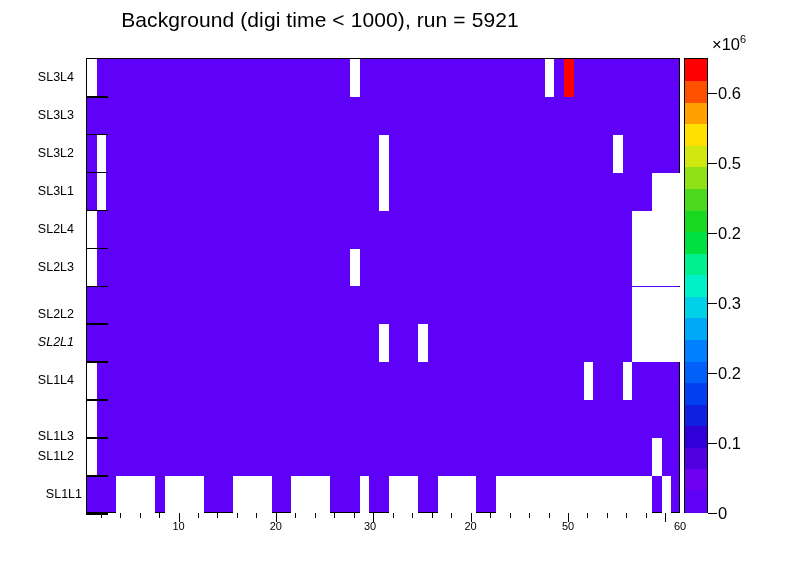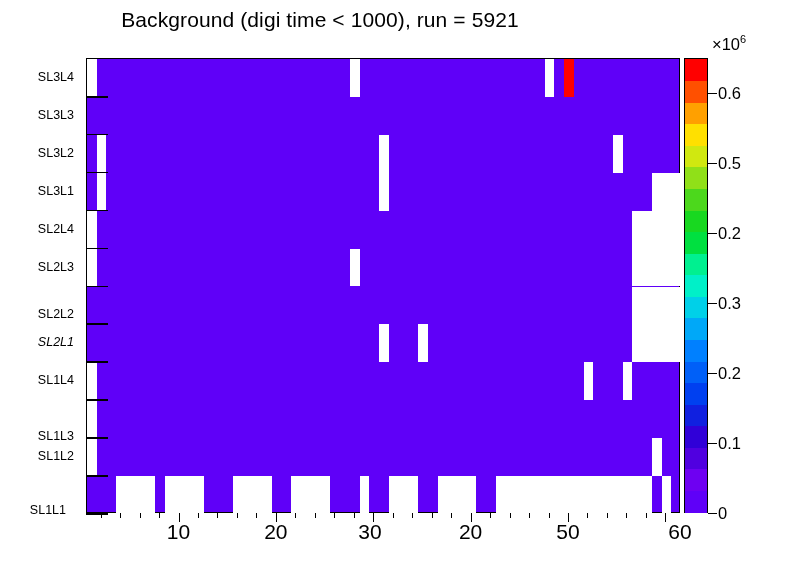--- a/index.html
+++ b/index.html
@@ -29,21 +29,21 @@
   }
   #ylabels{position:absolute;left:0;top:58px;width:82px;height:455px;}
   .ytick{position:absolute;left:86px;height:1px;background:#000;}
 
   
   #xticks{position:absolute;left:86px;top:513px;width:594px;height:10px;}
   .xt{position:absolute;top:0;width:1px;background:#000;}
   .xt.major{height:9px;}
   .xt.minor{height:5px;}
   #xlabels{position:absolute;left:86px;top:520px;width:594px;height:22px;}
-  .xl{position:absolute;font-size:21px;transform:translateX(-50%);}
+  .xl{position:absolute;font-size:11px;transform:translateX(-50%);}
   #xaxis-title{
     position:absolute;left:0;top:540px;width:680px;text-align:right;
     font-size:16.5px;padding-right:8px;box-sizing:border-box;
   }
 
   
   #palette{
     position:absolute;left:684px;top:58px;width:24px;height:455px;
     border:1px solid #000;box-sizing:border-box;
   }
@@ -69,21 +69,21 @@
       <div class="ylab" style="top: 56.875px; right: 8px;">SL3L3</div>
       <div class="ylab" style="top: 94.7917px; right: 8px;">SL3L2</div>
       <div class="ylab" style="top: 132.708px; right: 8px;">SL3L1</div>
       <div class="ylab" style="top: 170.625px; right: 8px;">SL2L4</div>
       <div class="ylab" style="top: 208.542px; right: 8px;">SL2L3</div>
       <div class="ylab" style="top: 231px; right: 8px; margin-top: 25px;">SL2L2</div>
       <div class="ylab" style="top: 284.375px; right: 8px; font-style: italic;">SL2L1</div>
       <div class="ylab" style="top: 322.292px; right: 8px;">SL1L4</div>
       <div class="ylab" style="top: 378px; right: 8px;">SL1L3</div>
       <div class="ylab" style="top: 398.125px; right: 8px;">SL1L2</div>
-      <div class="ylab" style="top: 436.042px; right: 16px; margin-top: 16px;">SL1L1</div>
+      <div class="ylab" style="top: 436.042px; right: 0;">SL1L1</div>
     </div>
 
   <div id="frame">
     <div id="cells">
         <div class="cell" style="left: 0px; top: 0px; width: 100%; height: 100%; background: rgb(95, 0, 248);"></div>
         <div class="cell" style="left: 0px; top: 0px; width: 9.7377px; height: 37.9167px; background: rgb(255, 255, 255);"></div>
         <div class="cell" style="left: 262.918px; top: 0px; width: 9.7377px; height: 37.9167px; background: rgb(255, 255, 255);"></div>
         <div class="cell" style="left: 457.672px; top: 0px; width: 9.7377px; height: 37.9167px; background: rgb(255, 255, 255);"></div>
         <div class="cell" style="left: 9.7377px; top: 75.8333px; width: 9.7377px; height: 37.9167px; background: rgb(255, 255, 255);"></div>
         <div class="cell" style="left: 292.131px; top: 75.8333px; width: 9.7377px; height: 37.9167px; background: rgb(255, 255, 255);"></div>

